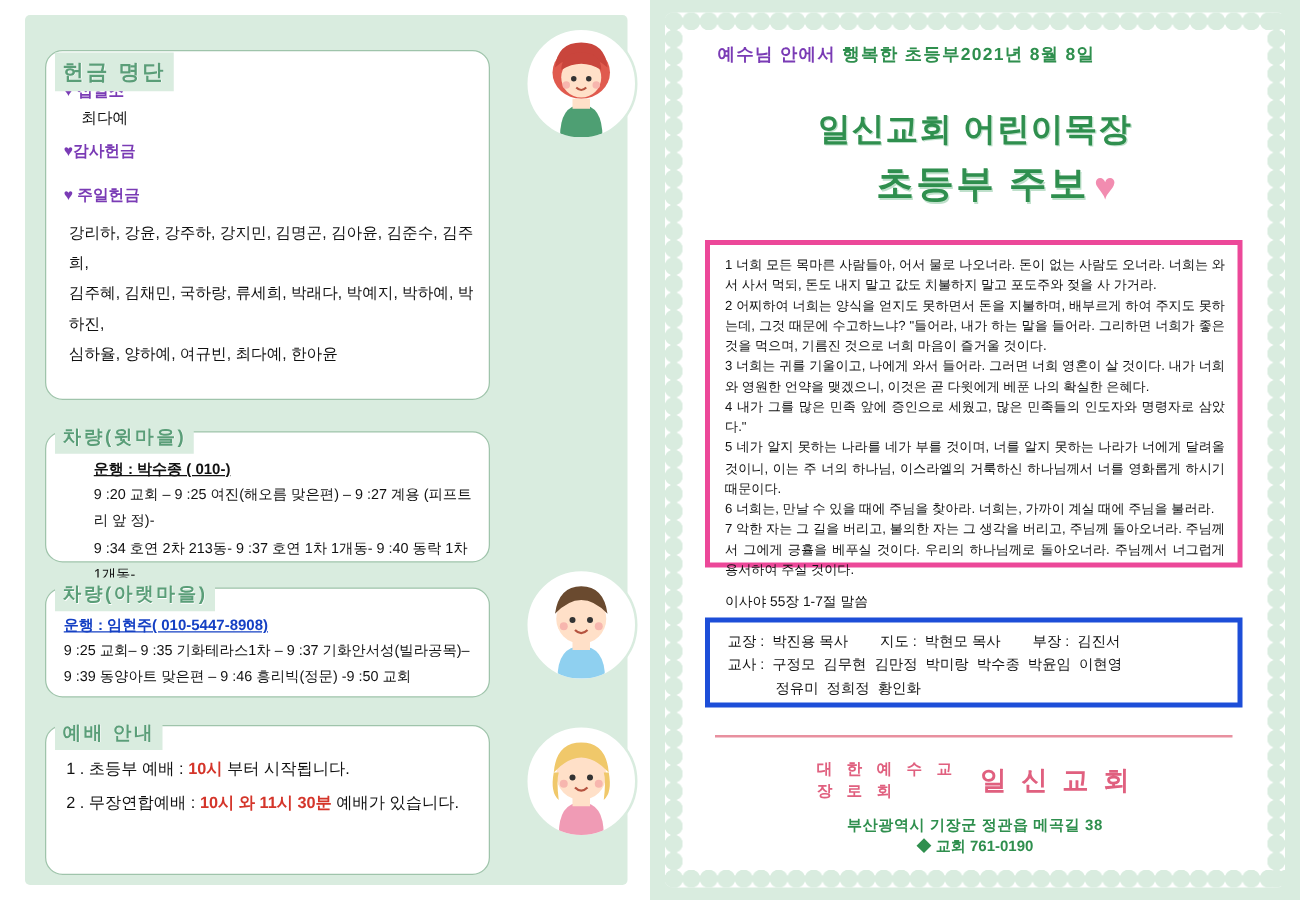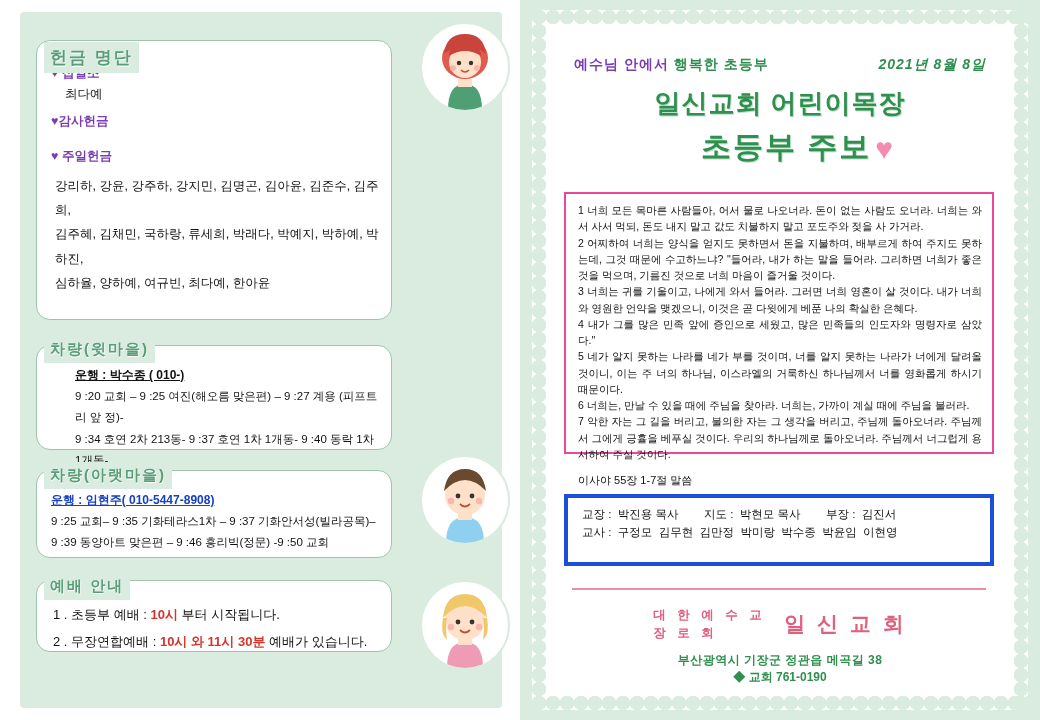--- a/index.html
+++ b/index.html
@@ -72,21 +72,21 @@
   #car1-title { left: 44px; top: 336px; }
   .car-content { padding: 18px 8px 6px 14px; font-size: 11.5px; color: #111; line-height: 1.85; }
   .driver { font-weight: bold; text-decoration: underline; font-size: 12px; }
   .driver-blue { color: #1540c4; font-weight: bold; text-decoration: underline; font-size: 12px; }
 
   
   #car2-box { left: 36px; top: 470px; width: 356px; height: 88px; }
   #car2-title { left: 44px; top: 462px; text-align: right; }
 
   
-  #worship-box { left: 36px; top: 580px; width: 356px; height: 72px; }
+  #worship-box { left: 36px; top: 580px; width: 356px; height: 120px; }
   #worship-title { left: 44px; top: 573px; }
   .worship-content { padding: 20px 8px 6px 16px; font-size: 13px; color: #111; line-height: 2.1; }
   .hl-red { color: #d4352a; font-weight: bold; }
 
   
   .char {
     position: absolute;
     width: 86px;
     height: 86px;
     border-radius: 50%;
@@ -128,41 +128,39 @@
     left: -10px; top: -10px; right: -10px; bottom: -10px;
     background:
       radial-gradient(circle at 7px 7px, #d9ecdf 7px, transparent 7.5px) 0 0 / 14px 14px repeat-x,
       radial-gradient(circle at 7px 7px, #d9ecdf 7px, transparent 7.5px) 0 100% / 14px 14px repeat-x,
       radial-gradient(circle at 7px 7px, #d9ecdf 7px, transparent 7.5px) 0 0 / 14px 14px repeat-y,
       radial-gradient(circle at 7px 7px, #d9ecdf 7px, transparent 7.5px) 100% 0 / 14px 14px repeat-y;
   }
 
   .r-header {
     position: absolute;
-    left: 0; top: 46px;
+    left: 0; top: 25px;
     width: 496px;
     display: flex;
-    justify-content: space-between;
     padding: 0 42px;
     box-sizing: border-box;
     align-items: baseline;
   }
   .r-slogan {
     font-size: 14px;
     font-weight: bold;
     color: #7a3bb5;
     letter-spacing: 1px;
   }
   .r-slogan .grn { color: #2f8f4e; }
   .r-date {
     font-size: 14px;
     font-weight: bold;
     color: #2f8f4e;
     letter-spacing: 1px;
-    font-style: italic;
   }
 
   .title-block {
     position: absolute;
     left: 0; top: 76px;
     width: 496px;
     text-align: center;
   }
   .title-line1 {
     font-size: 26px;
@@ -187,21 +185,21 @@
     font-size: 30px;
     vertical-align: -2px;
     margin-left: 4px;
   }
 
   .verse-box {
     position: absolute;
     left: 32px; top: 182px;
     width: 430px;
     height: 262px;
-    border: 2px solid #ec4899;
+    border: 4px solid #ec4899;
     background: #ffffff;
     box-sizing: border-box;
     padding: 8px 10px 6px 12px;
     font-size: 10.5px;
     line-height: 1.55;
     color: #111;
     text-align: justify;
   }
   .verse-ref {
     margin-top: 10px;
@@ -397,20 +395,21 @@
 4 내가 그를 많은 민족 앞에 증인으로 세웠고, 많은 민족들의 인도자와 명령자로 삼았다."
 5 네가 알지 못하는 나라를 네가 부를 것이며, 너를 알지 못하는 나라가 너에게 달려올 것이니, 이는 주 너의 하나님, 이스라엘의 거룩하신 하나님께서 너를 영화롭게 하시기 때문이다.
 6 너희는, 만날 수 있을 때에 주님을 찾아라. 너희는, 가까이 계실 때에 주님을 불러라.
 7 악한 자는 그 길을 버리고, 불의한 자는 그 생각을 버리고, 주님께 돌아오너라. 주님께서 그에게 긍휼을 베푸실 것이다. 우리의 하나님께로 돌아오너라. 주님께서 너그럽게 용서하여 주실 것이다.</div>
         <div class="verse-ref">이사야 55장 1-7절 말씀</div>
       </div>
 
       <div class="staff-box">
         <div class="staff-row">교장 :  박진용 목사        지도 :  박현모 목사        부장 :  김진서</div>
         <div class="staff-row">교사 :  구정모  김무현  김만정  박미랑  박수종  박윤임  이현영</div>
+        <div class="staff-row">            정유미  정희정  황인화</div>
       </div>
 
       <div class="divider"></div>
 
       <div class="church-block">
         <div>
           <span class="denom">
             <span>대 한 예 수 교</span><br>
             <span>장    로    회</span>
           </span>

